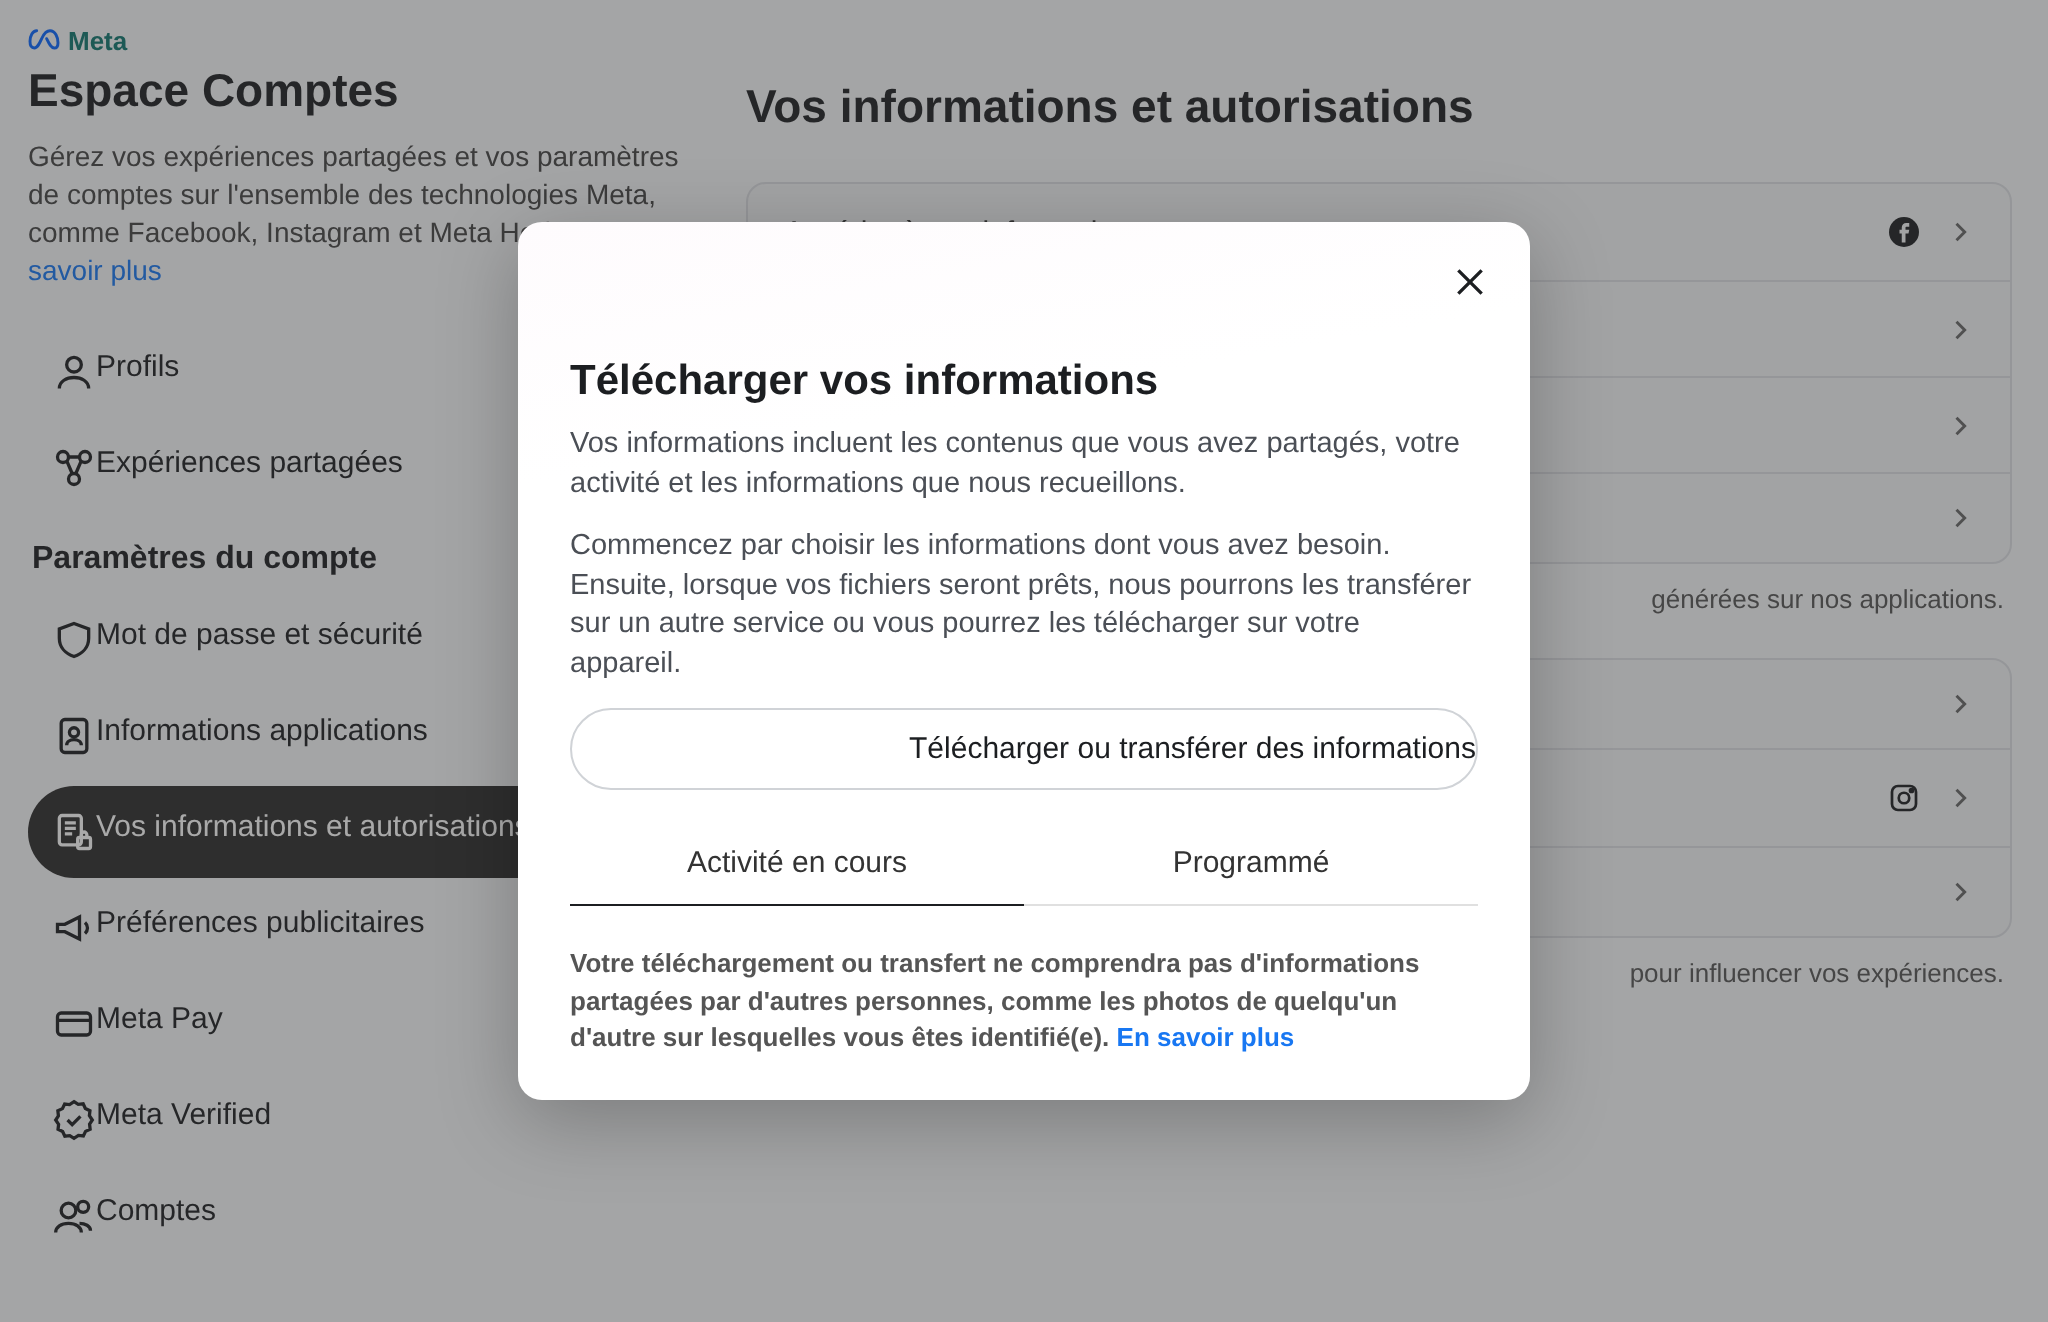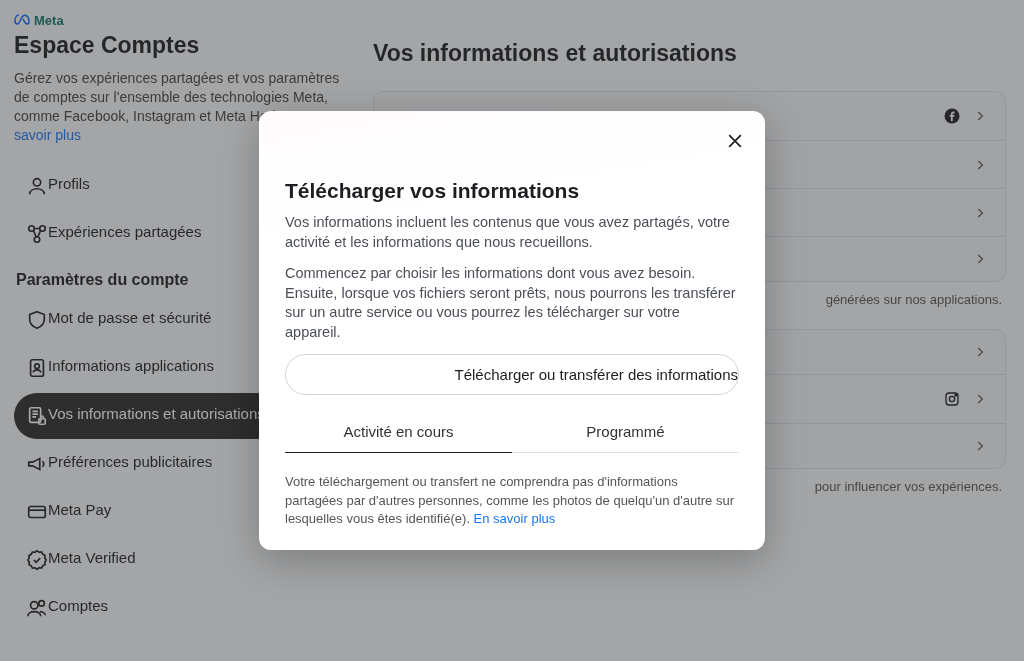--- a/index.html
+++ b/index.html
@@ -29,21 +29,21 @@
   
   .overlay { position: absolute; inset: 0; background: rgba(50,50,50,0.42); display: flex; align-items: center; justify-content: center; }
   .modal { width: 506px; background: #fff; border-radius: 12px; padding: 28px 26px 22px 26px; position: relative; box-shadow: 0 10px 40px rgba(0,0,0,0.25); background: linear-gradient(170deg, #fefbfd 0%, #ffffff 25%);}
   .modal-close { position: absolute; top: 14px; right: 14px; width: 32px; height: 32px; display: flex; align-items: center; justify-content: center; cursor: pointer; border-radius: 50%; }
   .modal-title { font-size: 21px; font-weight: 700; margin-top: 40px; margin-bottom: 10px; }
   .modal-p { font-size: 14.5px; color: #4b4f56; line-height: 1.35; margin-bottom: 12px; }
   .modal-btn { width: 100%; border: 1px solid #d0d3d7; background: #fff; border-radius: 24px; padding: 11px 0; font-size: 15px; text-align: right; cursor: pointer; margin-top: 4px; margin-bottom: 18px; }
   .modal-tabs { display: flex; border-bottom: 1px solid #e0e0e0; margin-bottom: 20px; }
   .modal-tab { flex: 1; text-align: center; padding: 10px 0 12px 0; font-size: 15px; cursor: pointer; color: #333;}
   .modal-tab.active { border-bottom: 1px solid #1c1e21; font-weight: 500; margin-bottom:-1px;}
-  .modal-footnote { font-size: 13px; color: #555; line-height: 1.4; }
+  .modal-footnote { font-size: 13px; color: #555; line-height: 1.4; font-weight: bold; }
   .modal-footnote a { color: #1877f2; text-decoration: none; }
   svg { display: block; }
 </style>
 </head>
 <body>
 
 <div class="app">
   <aside class="sidebar">
     <div class="meta-brand">
       <svg viewBox="0 0 24 24" fill="none">

